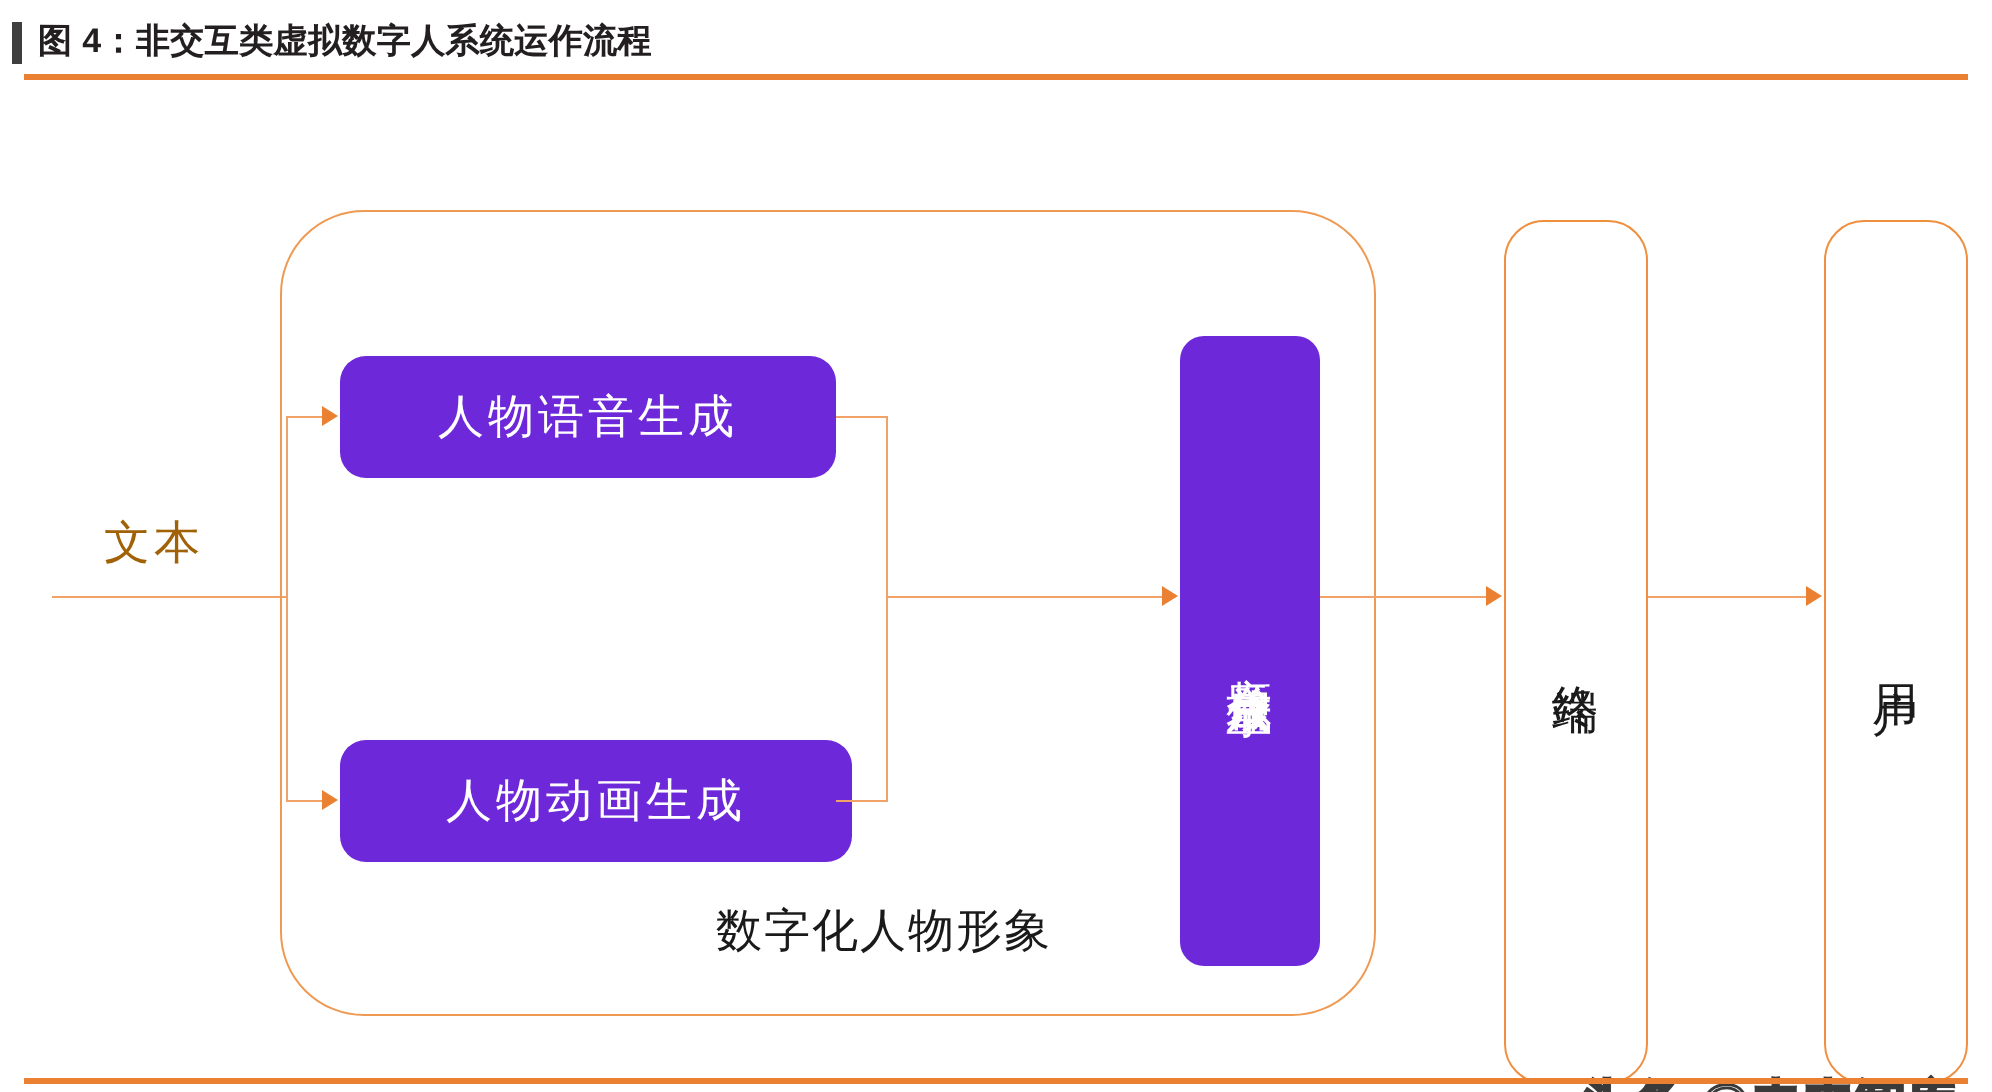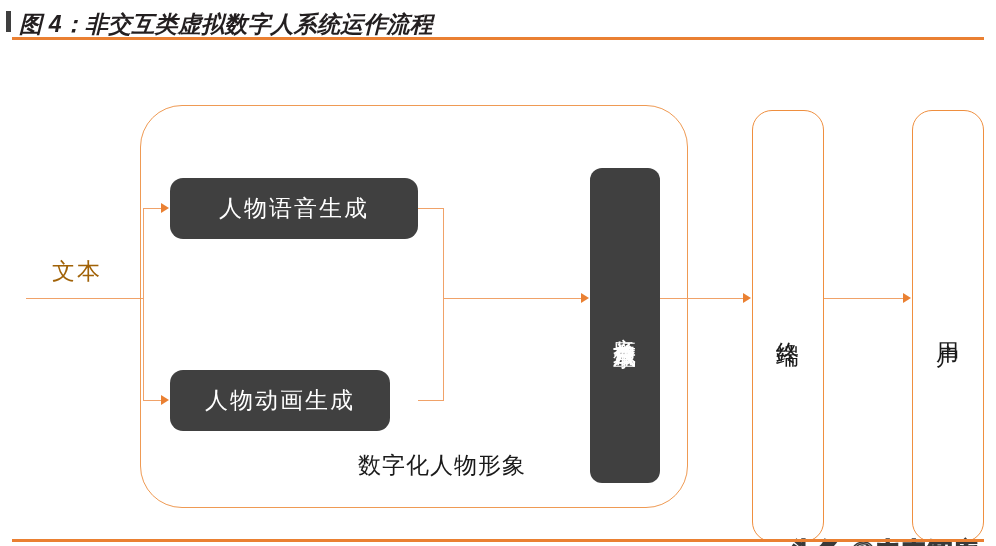--- a/index.html
+++ b/index.html
@@ -24,26 +24,25 @@
   }
   #title-accent {
     position: absolute;
     left: 6px; top: 11px;
     width: 5px; height: 21px;
     background: #3f3f3f;
   }
   #title-text {
     position: absolute;
     left: 19px; top: 9px;
-    font-size: 23px;
+    font-size: 17px;
     font-weight: bold;
     color: #231f20;
     letter-spacing: 0.2px;
     white-space: nowrap;
-    font-style: italic;
   }
   #title-rule {
     position: absolute;
     left: 12px; top: 37px;
     width: 972px; height: 3px;
     background: #ea8032;
   }
   #footer-rule {
     position: absolute;
     left: 12px; top: 539px;
@@ -75,35 +74,35 @@
     text-align: center;
     font-size: 23px;
     color: #1a1a1a;
     letter-spacing: 1px;
     margin-left: 28px;
   }
 
   
   .orange-box {
     position: absolute;
-    background: #404040;
+    background: #6d28d9;
     border-radius: 13px;
     box-sizing: border-box;
     color: #ffffff;
     display: flex;
     align-items: center;
     justify-content: center;
   }
   #box-voice {
     left: 170px; top: 138px;
     width: 248px; height: 61px;
   }
   #box-anim {
     left: 170px; top: 330px;
-    width: 220px; height: 61px;
+    width: 256px; height: 61px;
   }
   .hbox-label {
     font-size: 23px;
     letter-spacing: 2px;
     line-height: 1;
   }
   #box-audio {
     left: 590px; top: 128px;
     width: 70px; height: 315px;
     border-radius: 12px;

